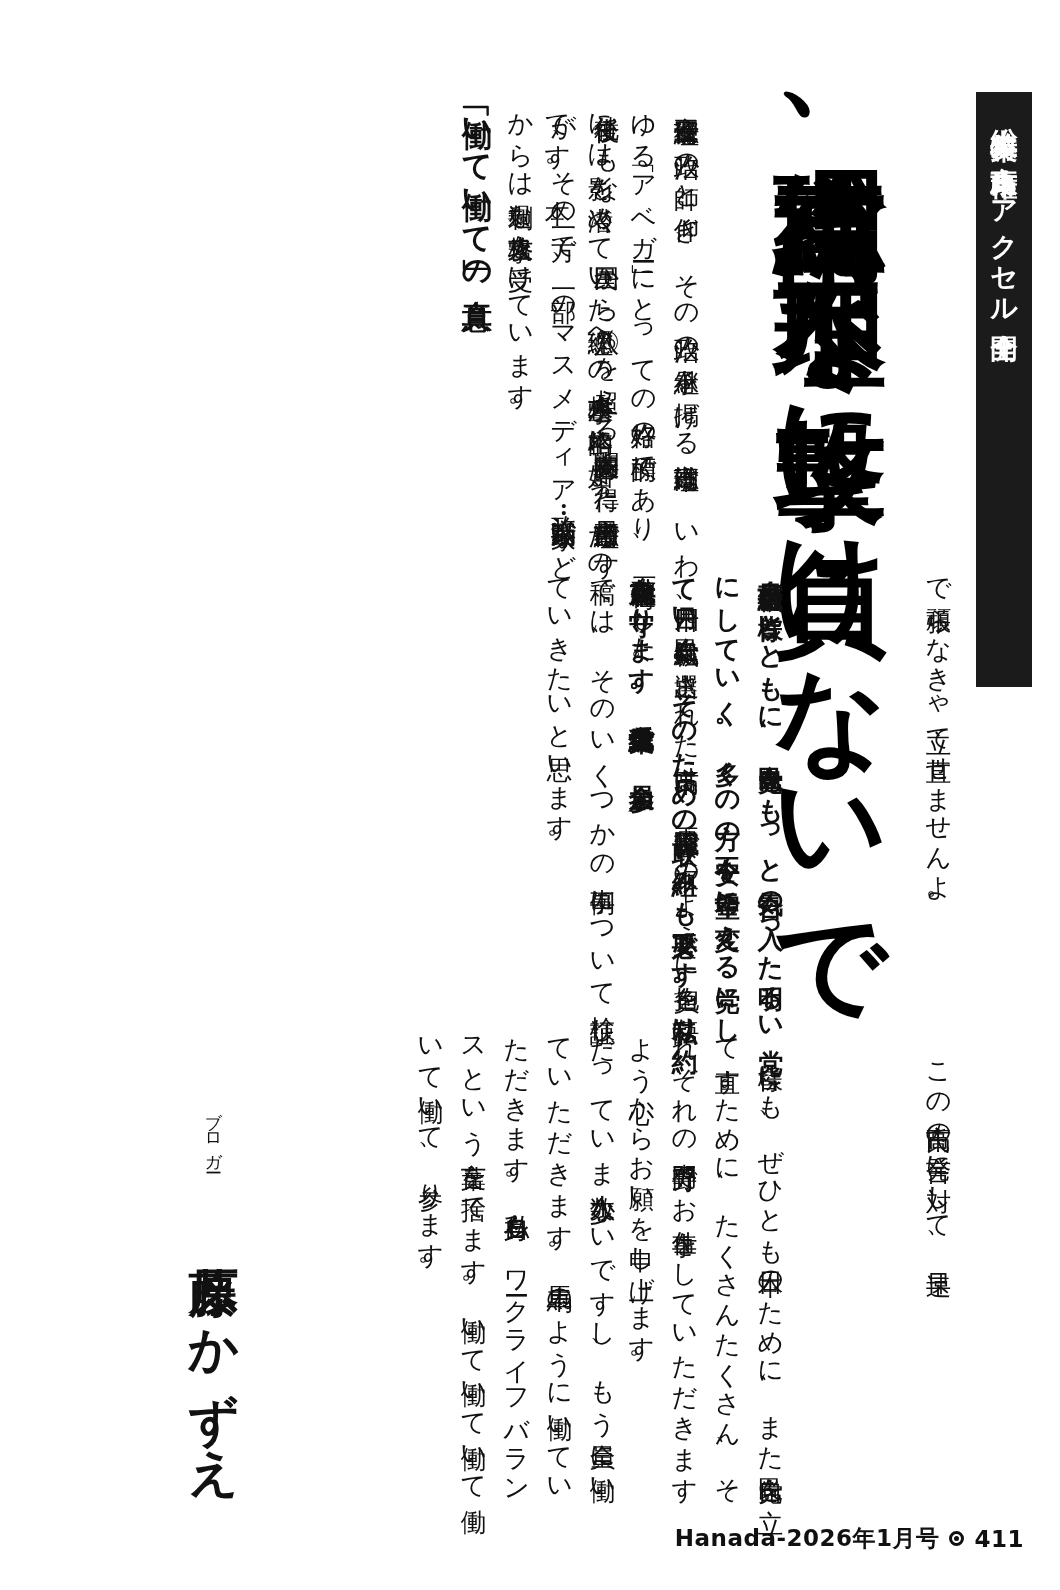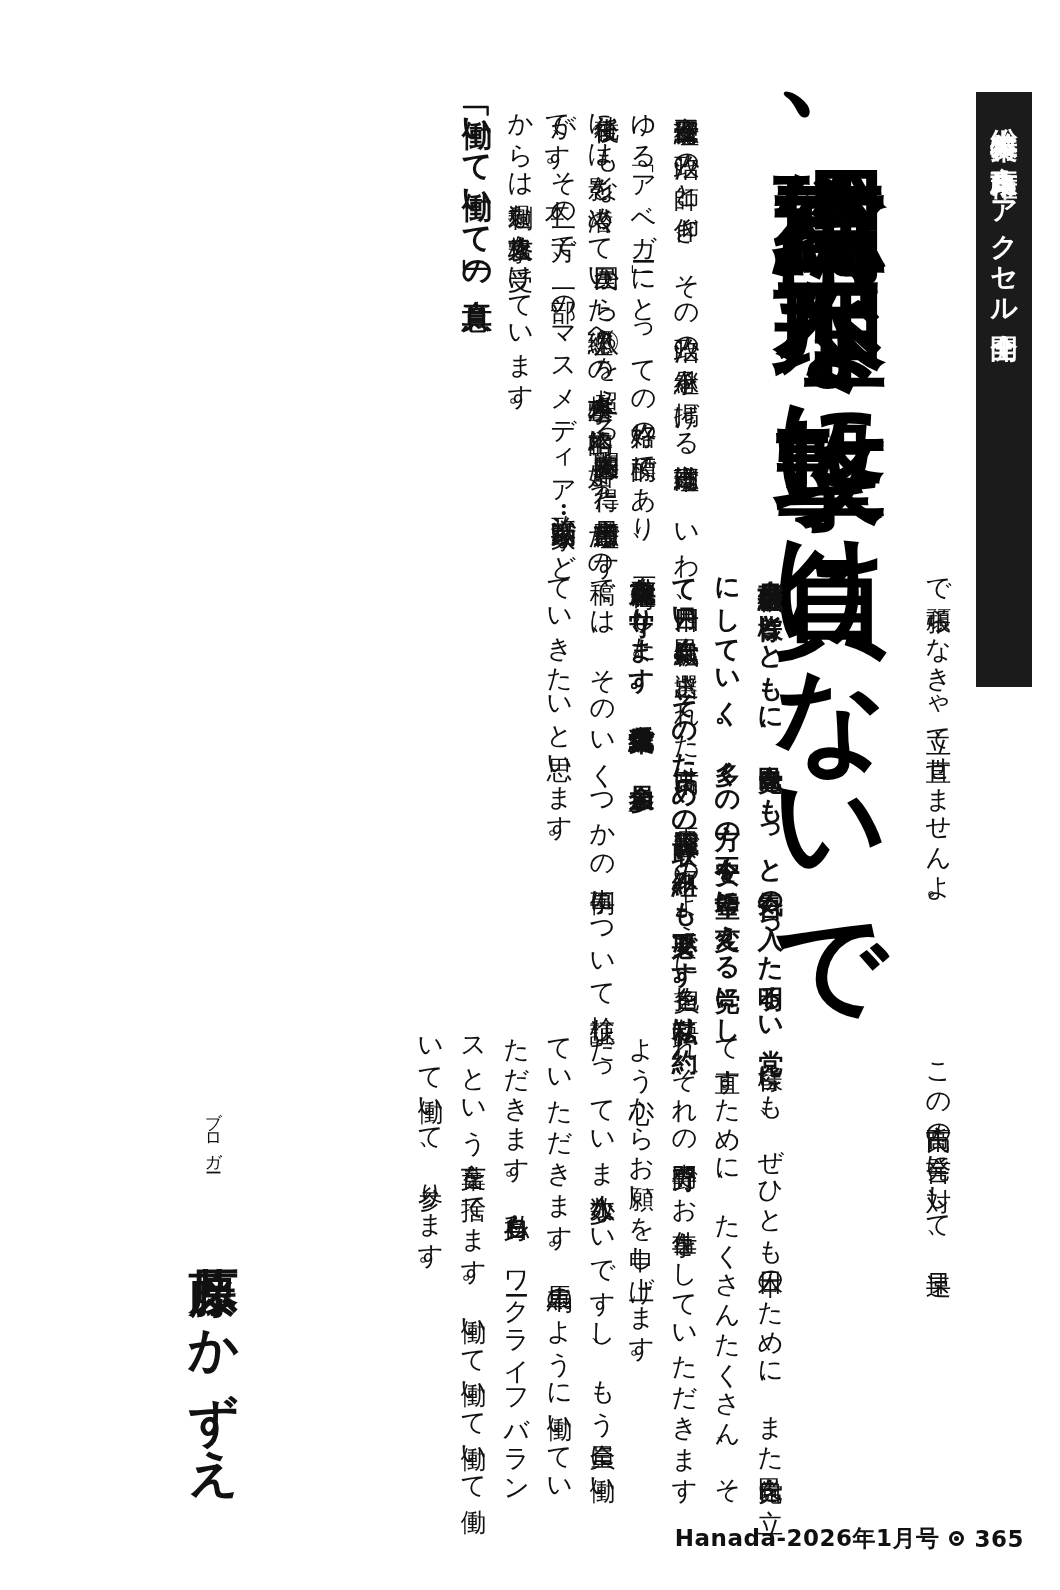--- a/index.html
+++ b/index.html
@@ -174,16 +174,16 @@
   <div class="body-col m5 bold">高市早苗総裁：皆様とともに、自民党をもっと気合の入った明るい党にしていく。多くの方の不安を希望に変える党にしていく。そのための取り組みも必要です。私は約束を守ります。全世代総力結集で、全員参加</div>
   <div class="body-col m9">で頑張らなきゃ立て直せませんよ。</div>
 
   <div class="body-col b5">だっていま人数少ないですし、もう全員に働いていただきます。馬車馬のように働いていただきます。私自身も、ワークライフバランスという言葉を捨てます。働いて働いて働いて働いて働いて、参ります。</div>
   <div class="body-col b9">　皆様にも、ぜひとも日本のために、また自民党を立て直すために、たくさんたくさん、それぞれの専門分野でお仕事をしていただきますよう心からお願いを申し上げます。</div>
   <div class="body-col b12">　この高市氏の発言に対して、早速</div>
 
   <div class="footer">
     <span>Hanada-2026年1月号</span>
     <span class="dot"></span>
-    <span>365</span>
+    <span>411</span>
   </div>
 
 </div>
 
 </body></html>

